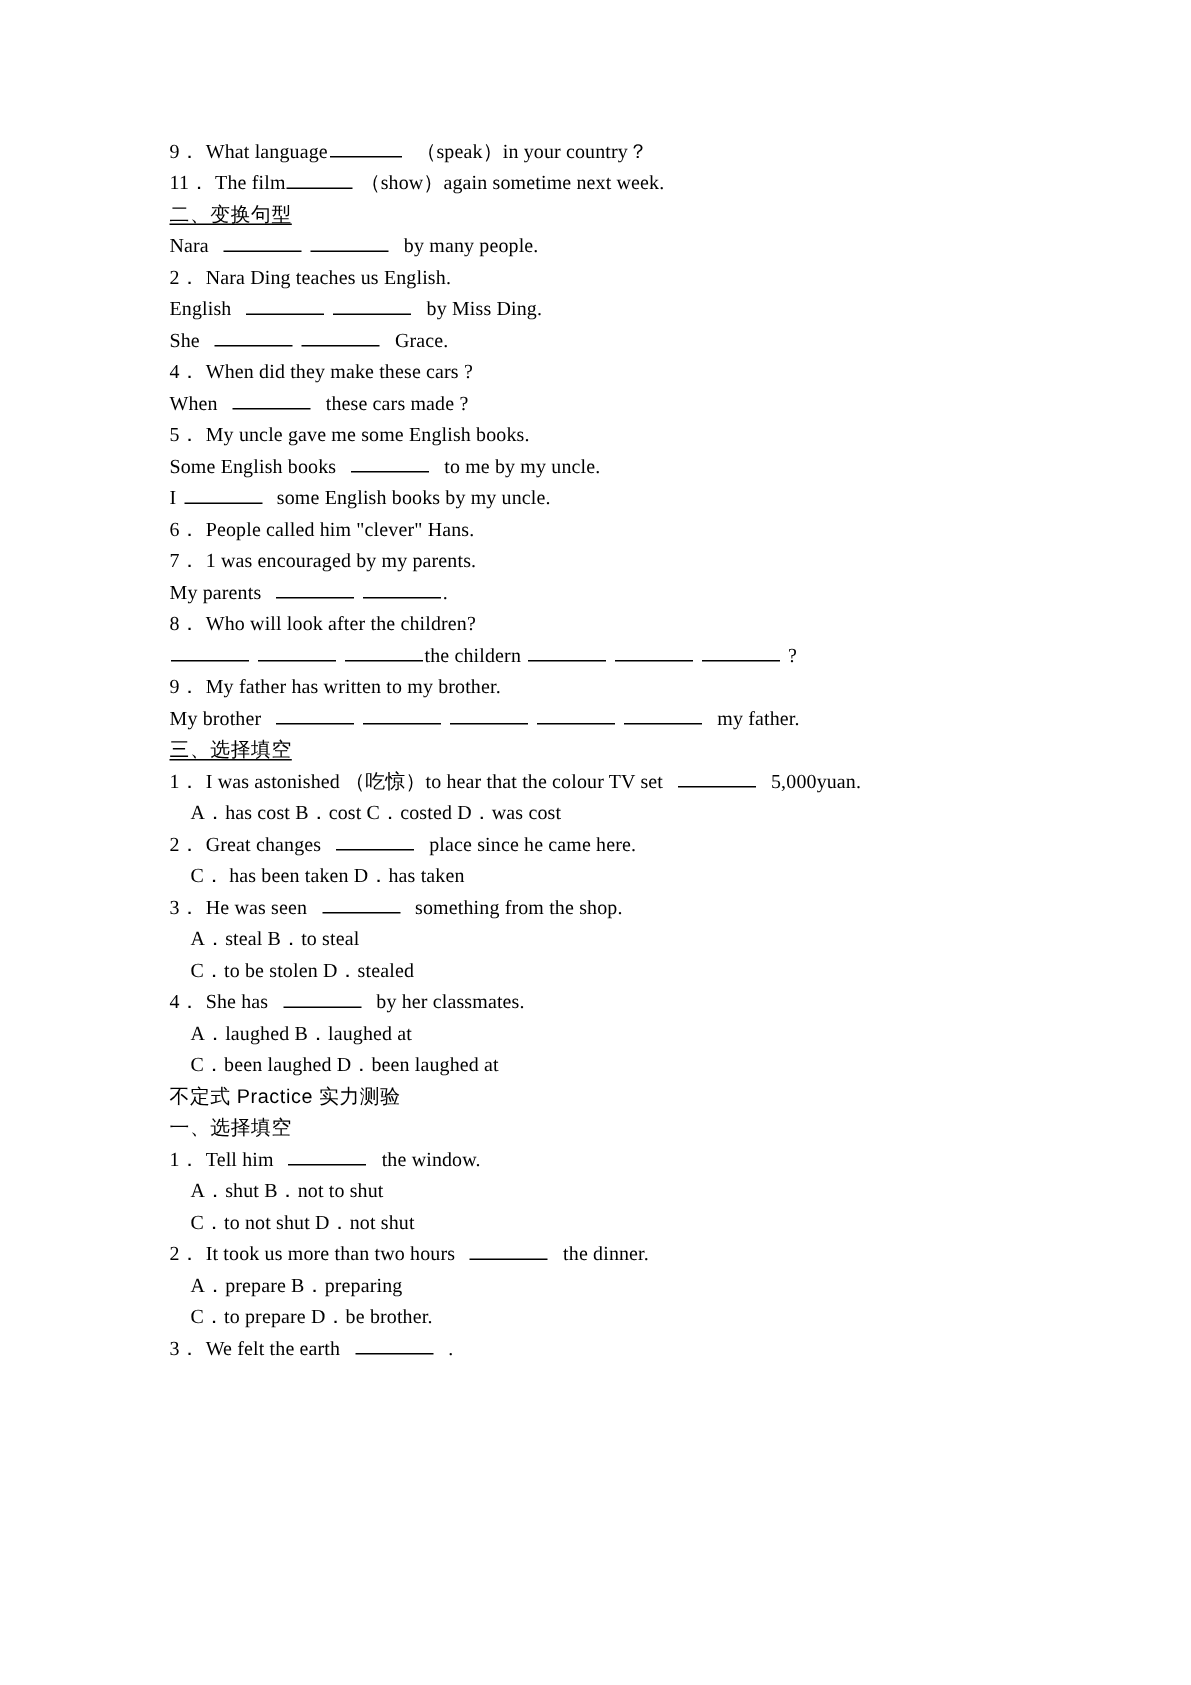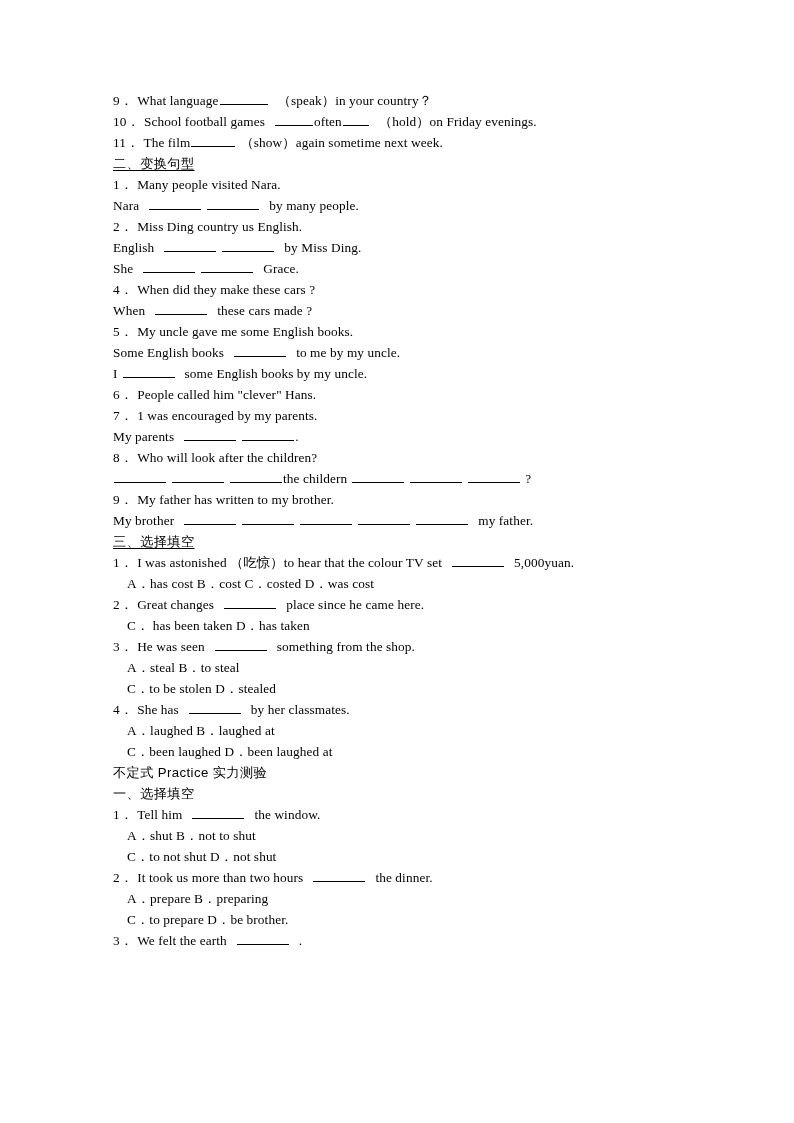--- a/index.html
+++ b/index.html
@@ -65,37 +65,31 @@
 </head>
 <body>
 
 <div id="page">
   <div id="content">
 
     <div class="line">
       <span>9．</span><span class="sp2"></span><span>What language</span><span class="bl w48"></span><span class="sp4"></span><span>（speak）in your country？</span>
     </div>
     <div class="line">
-      <span>10．</span><span class="sp2"></span><span>School football games</span><span class="sp4"></span><span class="bl w38"></span><span>often</span><span class="bl w26"></span><span class="sp4"></span><span>（hold）on Friday evenings.</span>
-    </div>
-    <div class="line">
       <span>11．</span><span class="sp2"></span><span>The film</span><span class="bl w44"></span><span class="sp2"></span><span>（show）again sometime next week.</span>
     </div>
 
     <div class="line cn underline">二、变换句型</div>
 
     <div class="line">
-      <span>1．</span><span class="sp2"></span><span>Many people visited Nara.</span>
-    </div>
-    <div class="line">
       <span>Nara</span><span class="sp4"></span><span class="bl w52"></span><span class="sp2"></span><span class="bl w52"></span><span class="sp4"></span><span>by many people.</span>
     </div>
 
     <div class="line">
-      <span>2．</span><span class="sp2"></span><span>Miss Ding country us English.</span>
+      <span>2．</span><span class="sp2"></span><span>Nara Ding teaches us English.</span>
     </div>
     <div class="line">
       <span>English</span><span class="sp4"></span><span class="bl w52"></span><span class="sp2"></span><span class="bl w52"></span><span class="sp4"></span><span>by Miss Ding.</span>
     </div>
 
     <div class="line">
       <span>She</span><span class="sp4"></span><span class="bl w52"></span><span class="sp2"></span><span class="bl w52"></span><span class="sp4"></span><span>Grace.</span>
     </div>
 
     <div class="line">

